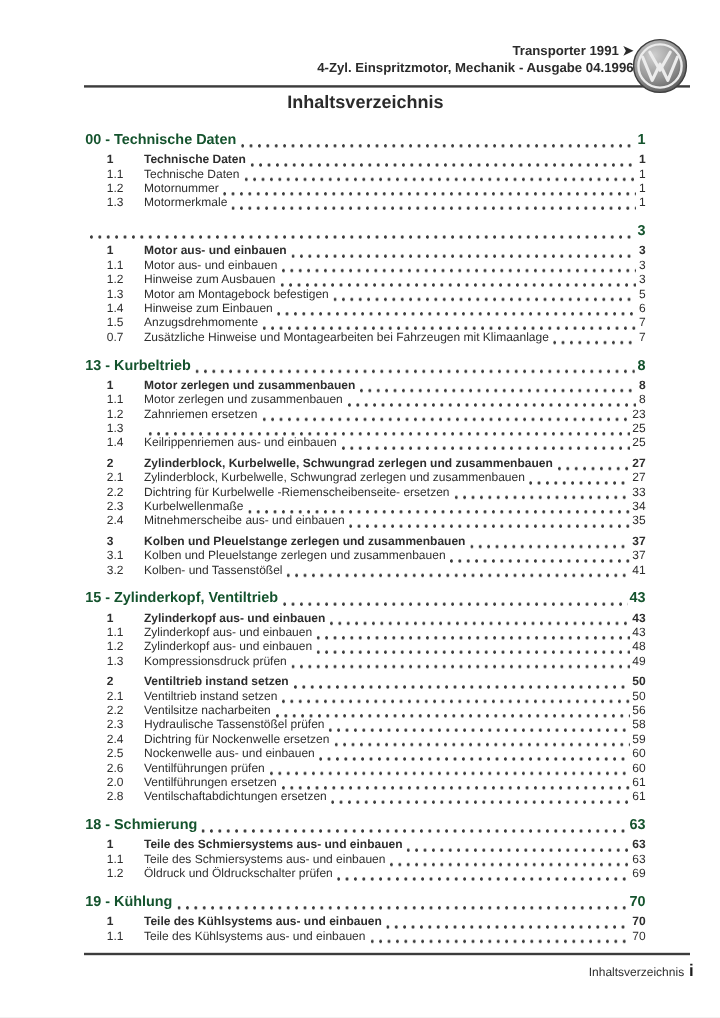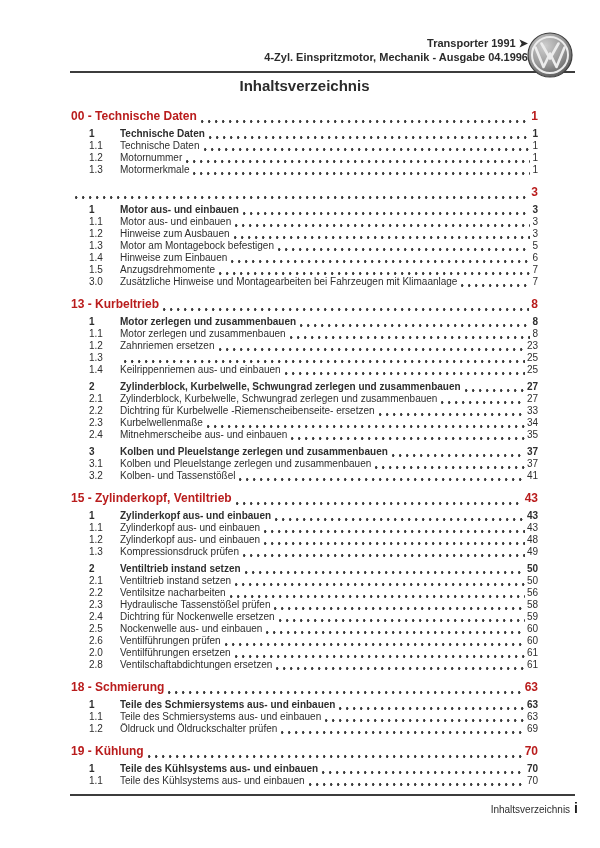--- a/index.html
+++ b/index.html
@@ -22,21 +22,21 @@
   .page-title {
     position:absolute; top:77px; left:71px; right:62px; margin:0;
     text-align:center; font-size:15px; font-weight:bold; color:#2b2b2b;
   }
   
   .toc { position:absolute; top:109px; left:71px; right:62px; }
   .toc-section { margin-bottom:9px; }
   .toc-line { display:flex; align-items:baseline; }
   .section-heading {
     font-size:12px; font-weight:bold; line-height:15px; margin-bottom:4px;
-    color:#b91c1c; cursor:pointer;
+    color:#14532d; cursor:pointer;
   }
   .toc-item { font-size:10px; line-height:12px; padding-left:18px; cursor:pointer; }
   .toc-item.lvl1 { font-weight:bold; }
   .toc-item.lvl1:not(:first-child) { margin-top:5px; }
   .toc-item .num { flex:none; width:31px; }
   .toc-item .label { flex:none; white-space:nowrap; }
   .dots {
     flex:1 1 auto; align-self:flex-end; height:3px; min-width:12px;
     margin:0 2px 1px 4px;
     background-image:radial-gradient(circle at 1.2px 1.5px, #3d3d3d 1.1px, transparent 1.5px);
@@ -149,21 +149,21 @@
       <span class="dots"></span>
       <span class="pg">6</span>
     </div>
           <div class="toc-line toc-item">
       <span class="num">1.5</span>
       <span class="label">Anzugsdrehmomente</span>
       <span class="dots"></span>
       <span class="pg">7</span>
     </div>
           <div class="toc-line toc-item">
-      <span class="num">3.0</span>
+      <span class="num">0.7</span>
       <span class="label">Zusätzliche Hinweise und Montagearbeiten bei Fahrzeugen mit Klimaanlage</span>
       <span class="dots"></span>
       <span class="pg">7</span>
     </div>
         </div>
     </section>
       <section class="toc-section">
       <div class="toc-line section-heading">
         <span class="sec-title">13 - Kurbeltrieb</span>
         <span class="dots"></span>

